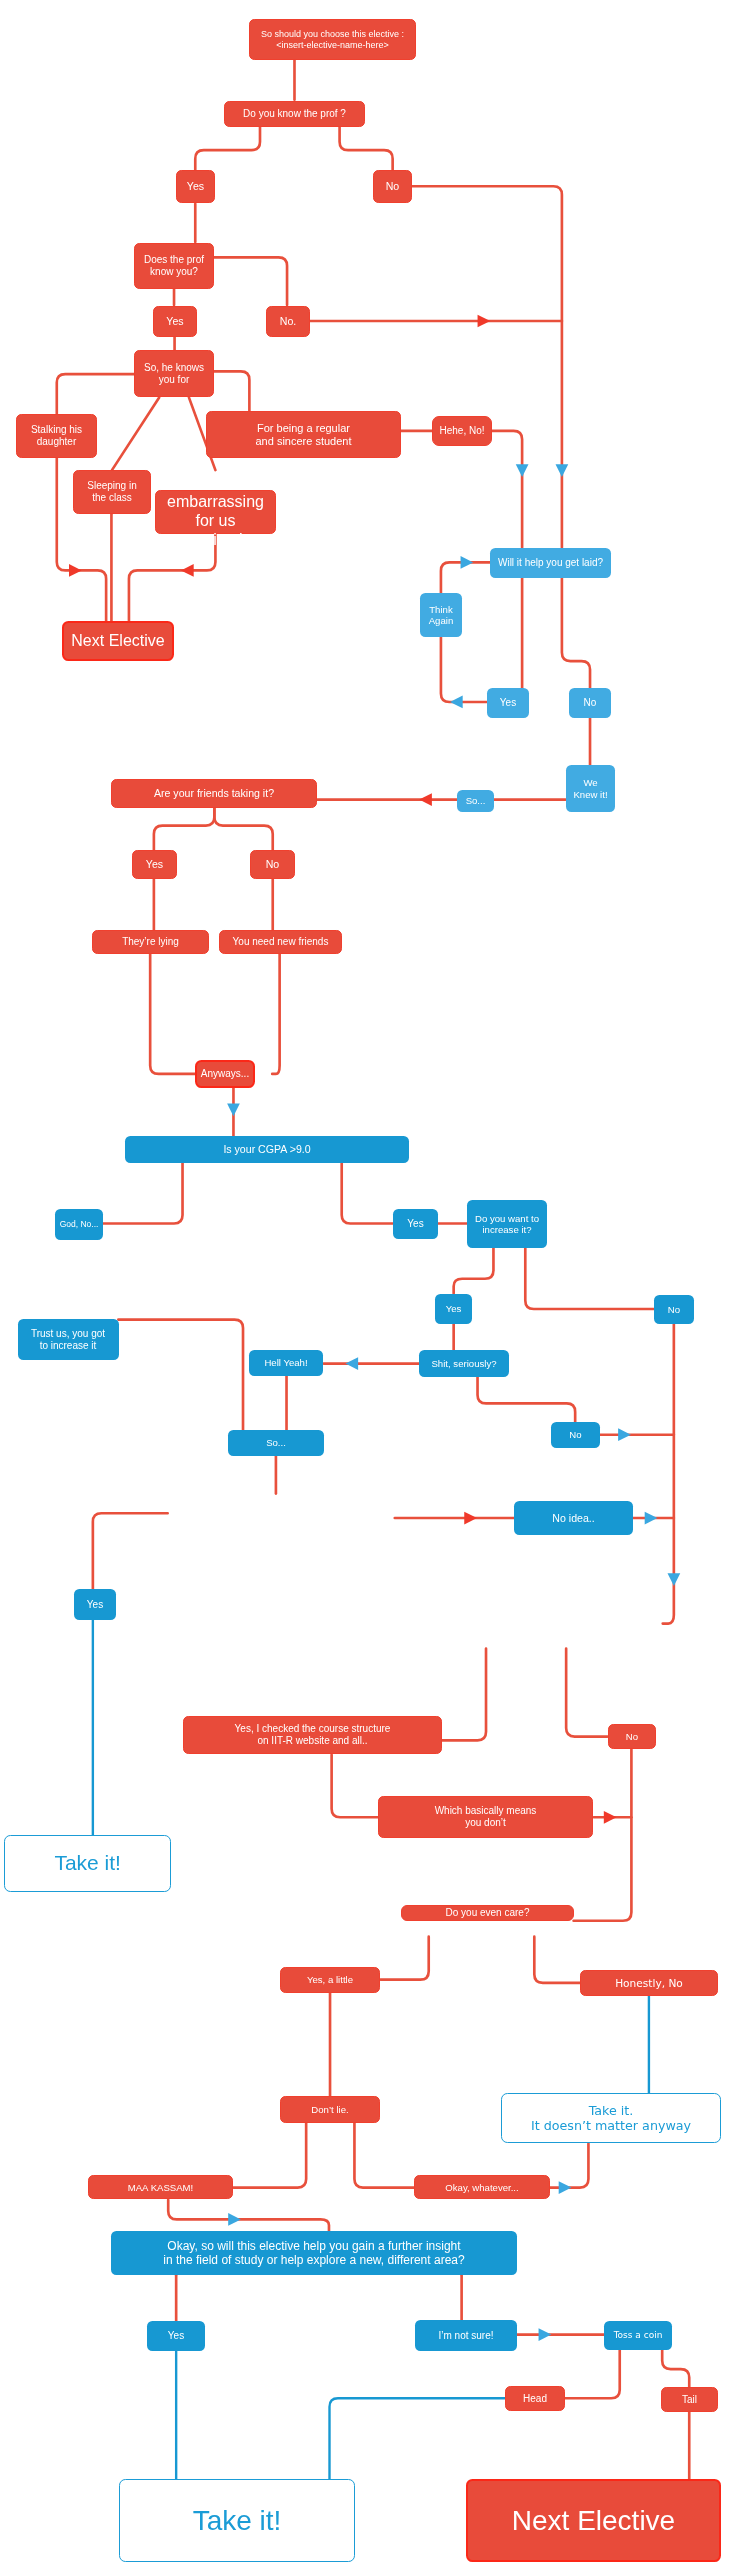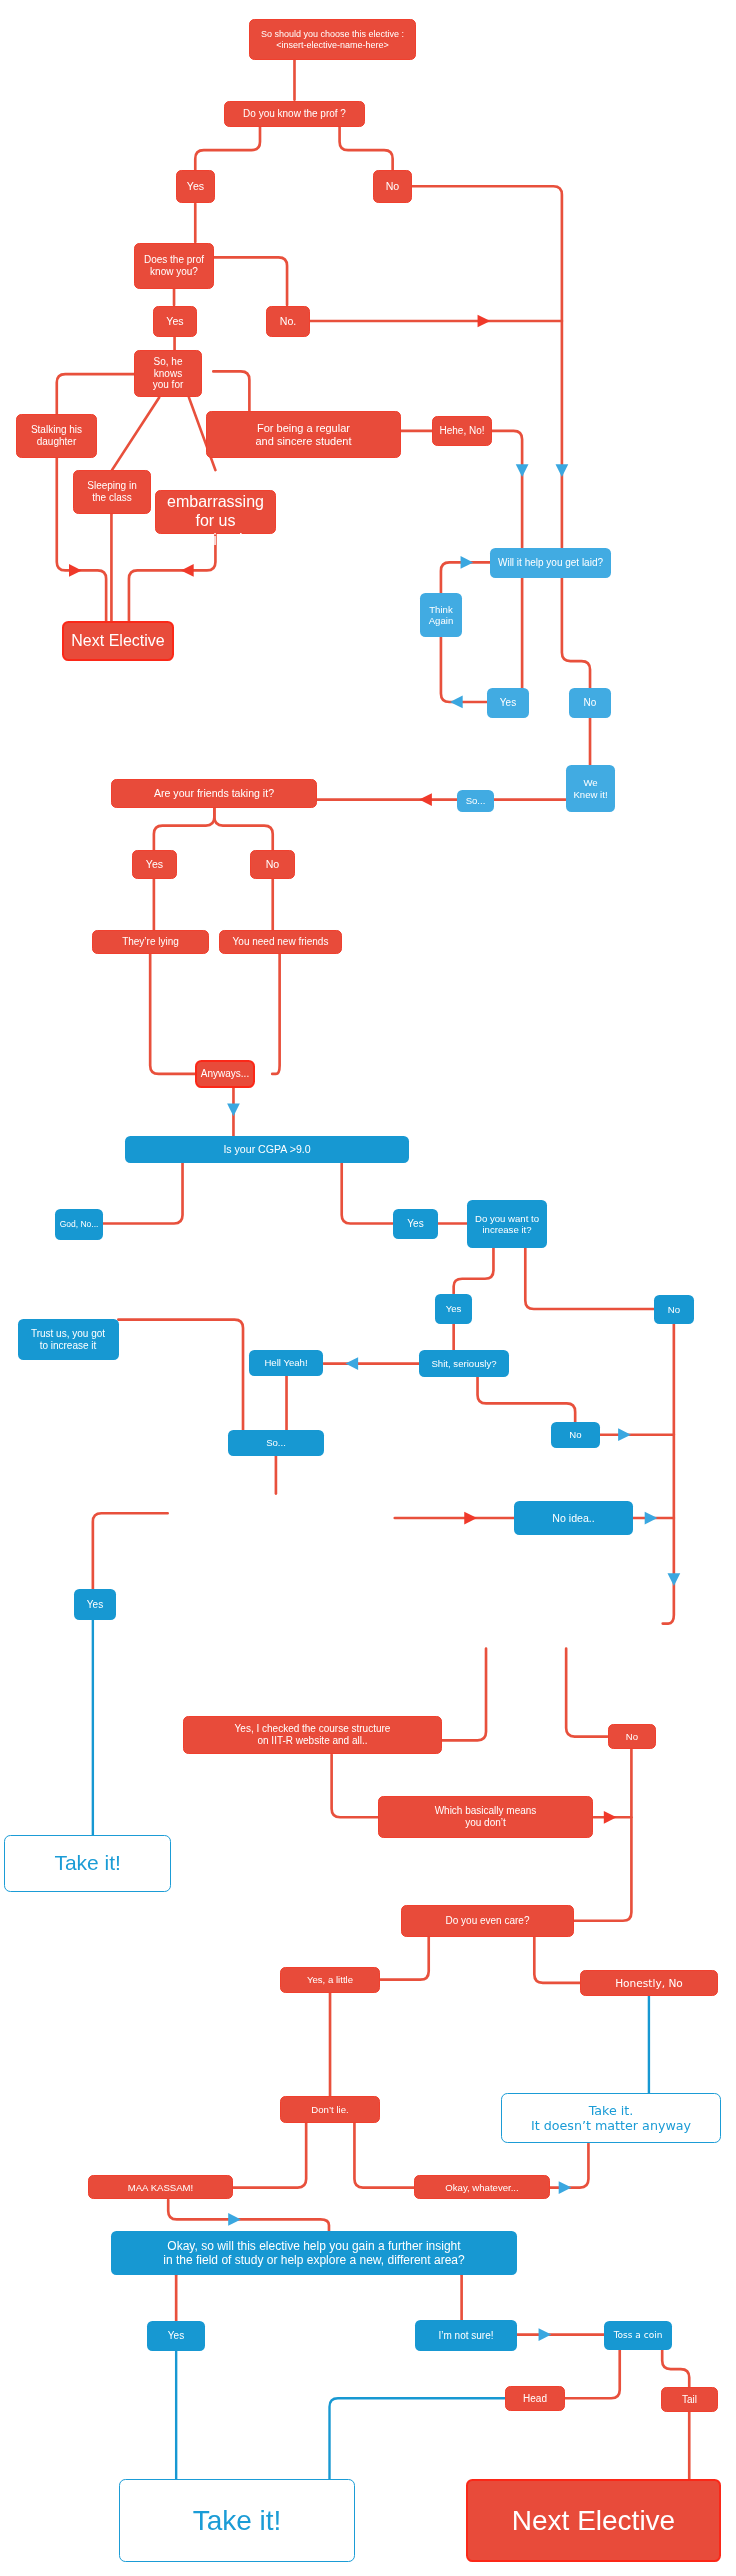--- a/index.html
+++ b/index.html
@@ -112,31 +112,31 @@
 
 <div class="node red" style="left: 211px; top: 19px; width: 167px; height: 41px; font-size: 9px; margin-left: 38px;">So should you choose this elective :
 &lt;insert-elective-name-here&gt;</div>
     <div class="node red" style="left: 224px; top: 101px; width: 141px; height: 25.5px; font-size: 10px;">Do you know the prof ?</div>
     <div class="node red" style="left: 176px; top: 170px; width: 39px; height: 33px; font-size: 10.6px;">Yes</div>
     <div class="node red" style="left: 373px; top: 170px; width: 39px; height: 33px; font-size: 10.6px;">No</div>
     <div class="node red" style="left: 134px; top: 243px; width: 80px; height: 46px; font-size: 10px;">Does the prof
 know you?</div>
     <div class="node red" style="left: 153px; top: 306px; width: 44px; height: 31px; font-size: 10.6px;">Yes</div>
     <div class="node red" style="left: 266px; top: 306px; width: 44px; height: 31px; font-size: 10.6px;">No.</div>
-    <div class="node red" style="left: 134px; top: 350px; width: 68px; height: 47px; font-size: 10px;">So, he knows
+    <div class="node red" style="left: 134px; top: 350px; width: 80px; height: 47px; font-size: 10px;">So, he knows
 you for</div>
     <div class="node red" style="left: 16px; top: 414px; width: 81px; height: 44px; font-size: 10px;">Stalking his
 daughter</div>
     <div class="node red" style="left: 73px; top: 470px; width: 78px; height: 44px; font-size: 10px;">Sleeping in
 the class</div>
     <div class="node red" style="left: 155px; top: 490px; width: 121px; height: 44px; font-size: 16px;">Too embarrassing for us
 to mention here</div>
     <div class="node red" style="left: 206px; top: 411px; width: 195px; height: 47px; font-size: 11px;">For being a regular
 and sincere student</div>
-    <div class="node red" style="left: 432px; top: 416px; width: 60px; height: 30px; font-size: 10px;">Hehe, No!</div>
+    <div class="node red" style="left: 432px; top: 416px; width: 60px; height: 30px; font-size: 10px; border-radius: 7px;">Hehe, No!</div>
     <div class="node red-big" style="left: 62px; top: 621px; width: 112px; height: 40px; font-size: 16px;">Next Elective</div>
     <div class="node blue-light" style="left: 490px; top: 548px; width: 121px; height: 30px; font-size: 10px;">Will it help you get laid?</div>
     <div class="node blue-light" style="left: 420px; top: 593px; width: 42px; height: 44px; font-size: 9.6px;">Think
 Again</div>
     <div class="node blue-light" style="left: 487px; top: 688px; width: 42px; height: 30px; font-size: 10px;">Yes</div>
     <div class="node blue-light" style="left: 569px; top: 688px; width: 42px; height: 30px; font-size: 10px;">No</div>
     <div class="node blue-light" style="left: 566px; top: 765px; width: 49px; height: 47px; font-size: 9.6px;">We
 Knew it!</div>
     <div class="node blue-light" style="left: 457px; top: 790px; width: 37px; height: 22px; font-size: 9.6px;">So...</div>
     <div class="node red" style="left: 111px; top: 779px; width: 206px; height: 29px; font-size: 10.6px;">Are your friends taking it?</div>
@@ -159,21 +159,21 @@
     <div class="node blue" style="left: 228px; top: 1430px; width: 96px; height: 25.5px; font-size: 9.6px;">So...</div>
     <div class="node blue" style="left: 514px; top: 1501px; width: 119px; height: 34px; font-size: 10.6px;">No idea..</div>
     <div class="node blue" style="left: 551px; top: 1422px; width: 49px; height: 25.5px; font-size: 9.6px;">No</div>
     <div class="node blue" style="left: 74px; top: 1589px; width: 42px; height: 31px; font-size: 10px;">Yes</div>
     <div class="node red" style="left: 183px; top: 1716px; width: 259px; height: 38px; font-size: 10px;">Yes, I checked the course structure
 on IIT-R website and all..</div>
     <div class="node red" style="left: 608px; top: 1724px; width: 48px; height: 25px; font-size: 9.6px;">No</div>
     <div class="node red" style="left: 378px; top: 1796px; width: 215px; height: 42px; font-size: 10px;">Which basically means
 you don’t</div>
     <div class="node white-blue" style="left: 4.2px; top: 1835px; width: 167px; height: 57px; font-size: 21px;">Take it!</div>
-    <div class="node red" style="left: 401px; top: 1905px; width: 173px; height: 32px; font-size: 10px;">Do you even care?</div>
+    <div class="node red" style="left: 401px; top: 1905px; width: 173px; height: 16px; font-size: 10px; border-radius: 6px;">Do you even care?</div>
     <div class="node red" style="left: 280px; top: 1967px; width: 100px; height: 25.5px; font-size: 9.6px;">Yes, a little</div>
     <div class="node red alt" style="left: 580px; top: 1970px; width: 138px; height: 25.5px; font-size: 10.6px;">Honestly, No</div>
     <div class="node red" style="left: 280px; top: 2096px; width: 100px; height: 26.5px; font-size: 9.6px;">Don’t lie.</div>
     <div class="node white-blue alt" style="left: 501px; top: 2093px; width: 220px; height: 50px; font-size: 12.7px;">Take it.
 It doesn’t matter anyway</div>
     <div class="node red" style="left: 88px; top: 2175px; width: 145px; height: 24.4px; font-size: 9.6px;">MAA KASSAM!</div>
     <div class="node red" style="left: 414px; top: 2175px; width: 136px; height: 24.4px; font-size: 9.6px;">Okay, whatever...</div>
     <div class="node blue" style="left: 111px; top: 2231px; width: 406px; height: 44px; font-size: 12px;">Okay, so will this elective help you gain a further insight
 in the field of study or help explore a new,  different area?</div>
     <div class="node blue" style="left: 147px; top: 2321px; width: 58px; height: 30px; font-size: 10px;">Yes</div>

